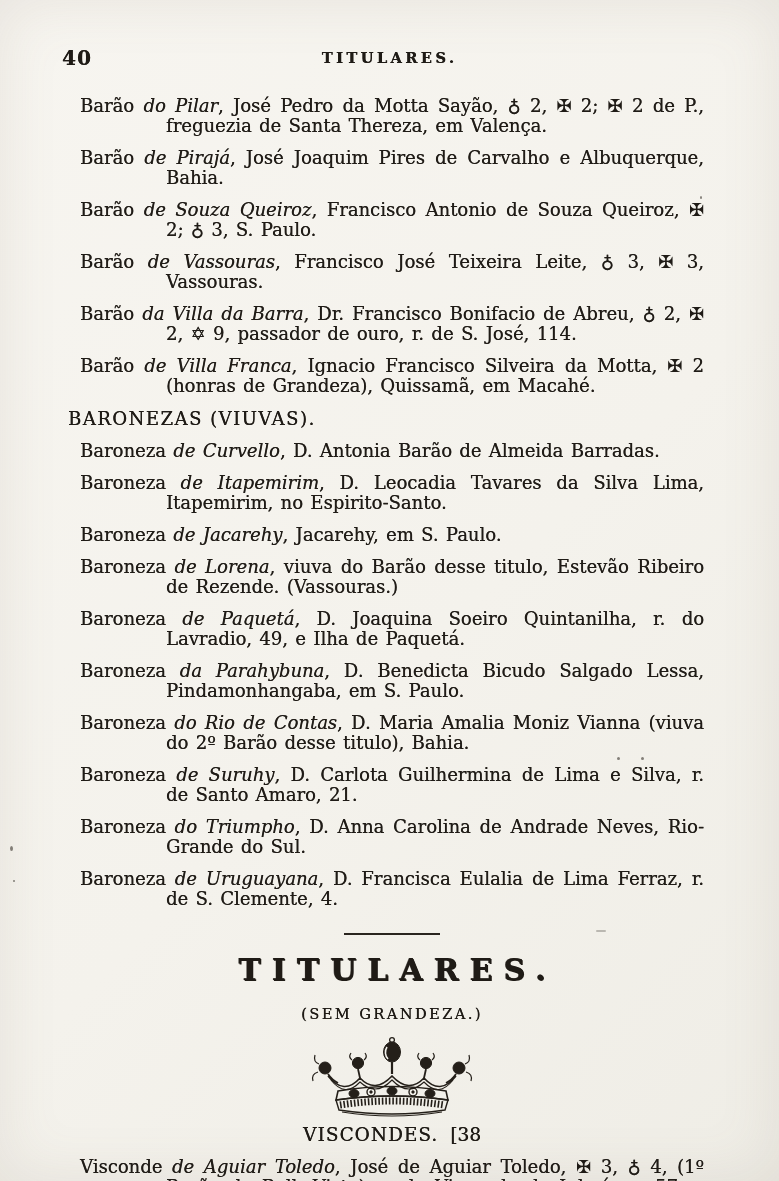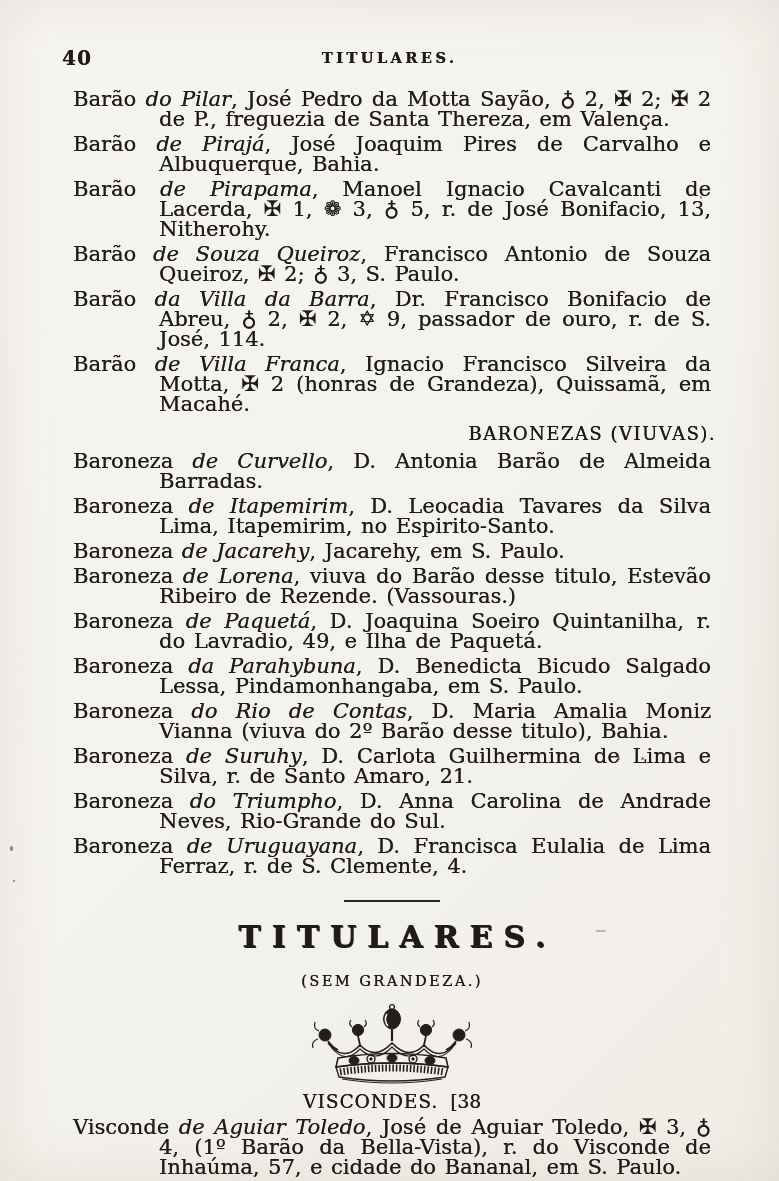--- a/index.html
+++ b/index.html
@@ -24,29 +24,29 @@
     text-shadow: 0.3px 0.3px 0 currentColor;
   }
   .rh-title {
     position: absolute; left: 0; right: 0; top: 3px;
     text-align: center; font-size: 14.5px; font-weight: bold;
     letter-spacing: 3.5px; text-shadow: 0.4px 0.4px 0 currentColor;
   }
   
   .text-block { position: absolute; top: 84px; left: 68px; width: 648px; }
   .entry {
-    margin: 5px; font-size: 21px; line-height: 20px;
+    margin: 12px; font-size: 18px; line-height: 20px;
     text-align: justify; word-spacing: 0.09em;
     padding-left: 86px; text-indent: -86px;
     text-shadow: 0.25px 0.25px 0 rgba(31,27,22,0.85);
   }
   .entry .noble { font-style: italic; font-weight: 500; }
   .sec-head {
     margin: 9px 0 7px 0; font-size: 18px; font-weight: normal;
-    text-align: right; letter-spacing: 1.5px;
+    text-align: left; letter-spacing: 1.5px;
     text-shadow: 0.3px 0.3px 0 currentColor;
   }
   .divider {
     width: 96px; height: 0; margin: 24px auto 0 auto;
     border-top: 2.5px solid #2a251f;
   }
   .big-title {
     margin-top: 17px; text-align: center;
     font-size: 30px; font-weight: bold;
     letter-spacing: 11px; text-indent: 11px;
@@ -82,22 +82,22 @@
   <div class="running-head">
     <span class="pageno">40</span>
     <span class="rh-title">TITULARES.</span>
   </div>
 
   <div class="text-block">
 
     <div id="barons-list">
         <p class="entry"><span>Barão </span><i class="noble">do Pilar</i><span>, José Pedro da Motta Sayão, ♁ 2, ✠ 2; ✠ 2 de P., freguezia de Santa Thereza, em Valença.</span></p>
         <p class="entry"><span>Barão </span><i class="noble">de Pirajá</i><span>, José Joaquim Pires de Carvalho e Albuquerque, Bahia.</span></p>
-        <p class="entry"><span>Barão </span><i class="noble">de Pirapama</i><span>, Manoel Ignacio Cavalcanti de Lacerda, ✠ 1, ❁ 3, ♁ 5, r. de José Bonifacio, 13, Nitherohy.</span></p>
         <p class="entry"><span>Barão </span><i class="noble">de Souza Queiroz</i><span>, Francisco Antonio de Souza Queiroz, ✠ 2; ♁ 3, S. Paulo.</span></p>
+        <p class="entry"><span>Barão </span><i class="noble">de Vassouras</i><span>, Francisco José Teixeira Leite, ♁ 3, ✠ 3, Vassouras.</span></p>
         <p class="entry"><span>Barão </span><i class="noble">da Villa da Barra</i><span>, Dr. Francisco Bonifacio de Abreu, ♁ 2, ✠ 2, ✡ 9, passador de ouro, r. de S. José, 114.</span></p>
         <p class="entry"><span>Barão </span><i class="noble">de Villa Franca</i><span>, Ignacio Francisco Silveira da Motta, ✠ 2 (honras de Grandeza), Quissamã, em Macahé.</span></p>
       </div>
 
     <h2 class="sec-head">BARONEZAS (VIUVAS).</h2>
 
     <div id="baronezas-list">
         <p class="entry"><span>Baroneza </span><i class="noble">de Curvello</i><span>, D. Antonia Barão de Almeida Barradas.</span></p>
         <p class="entry"><span>Baroneza </span><i class="noble">de Itapemirim</i><span>, D. Leocadia Tavares da Silva Lima, Itapemirim, no Espirito-Santo.</span></p>
         <p class="entry"><span>Baroneza </span><i class="noble">de Jacarehy</i><span>, Jacarehy, em S. Paulo.</span></p>

